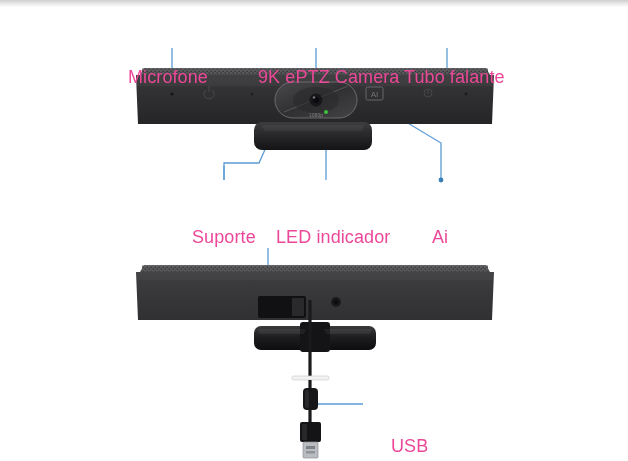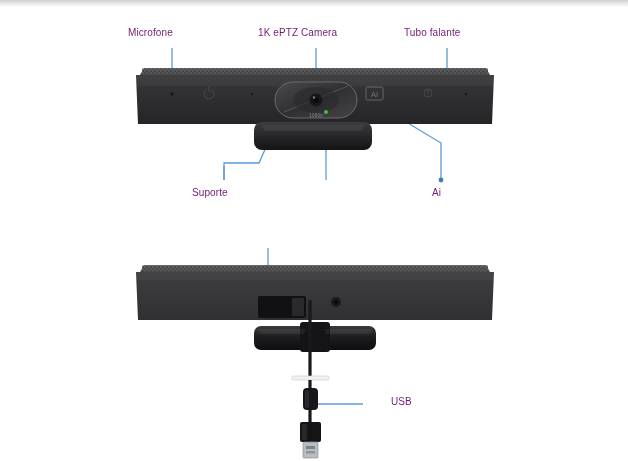--- a/index.html
+++ b/index.html
@@ -6,22 +6,22 @@
   body{
     width:628px;height:461px;
     background:#ffffff;
     font-family:"Liberation Sans", sans-serif;
     overflow:hidden;
     position:relative;
   }
   #stage{position:absolute;inset:0;width:628px;height:461px;}
   .topband{position:absolute;left:0;top:0;width:628px;height:7px;
     background:linear-gradient(180deg,#cfcfcf 0%,#e6e6e6 45%,#fdfdfd 100%);}
-  .lbl{position:absolute;color:#701a75;font-size:10px;
-       letter-spacing:.1px;white-space:nowrap;line-height:1;}
+  .lbl{position:absolute;color:#ec4899;font-size:18px;
+       letter-spacing:.1px;white-space:nowrap;line-height:1;margin-top:40px;}
   svg.lines{position:absolute;left:0;top:0;width:628px;height:461px;
             pointer-events:none;overflow:visible;}
   .dev{position:absolute;}
 </style>
 </head>
 <body>
 
 <div id="stage">
 
   <div class="topband"></div>
@@ -184,20 +184,21 @@
     <line x1="38" y1="110" x2="38" y2="122" stroke="#1a1a1c" stroke-width="3.2"></line>
 
     <rect x="28" y="122" width="21" height="20" rx="2" fill="#141416"></rect>
     <rect x="30" y="124" width="5" height="16" rx="1" fill="#35353a" opacity="0.6"></rect>
     <rect x="31" y="142" width="15" height="16" rx="1" fill="#b9bcc0" stroke="#8d9196" stroke-width="0.7"></rect>
     <rect x="34" y="146" width="9" height="3" fill="#6f7378" opacity="0.8"></rect>
     <rect x="34" y="151" width="9" height="2.5" fill="#6f7378" opacity="0.55"></rect>
   </svg>
 
   <div class="lbl" style="left:128px;top:28px;">Microfone</div>
-  <div class="lbl" style="left:258px;top:28px;">1K ePTZ Camera</div>
+  <div class="lbl" style="left:258px;top:28px;">9K ePTZ Camera</div>
   <div class="lbl" style="left:404px;top:28px;">Tubo falante</div>
   <div class="lbl" style="left:192px;top:188px;">Suporte</div>
+  <div class="lbl" style="left:276px;top:188px;">LED indicador</div>
   <div class="lbl" style="left:432px;top:188px;">Ai</div>
 
   <div class="lbl" style="left:391px;top:397px;">USB</div>
 
 </div>
 
 </body></html>

